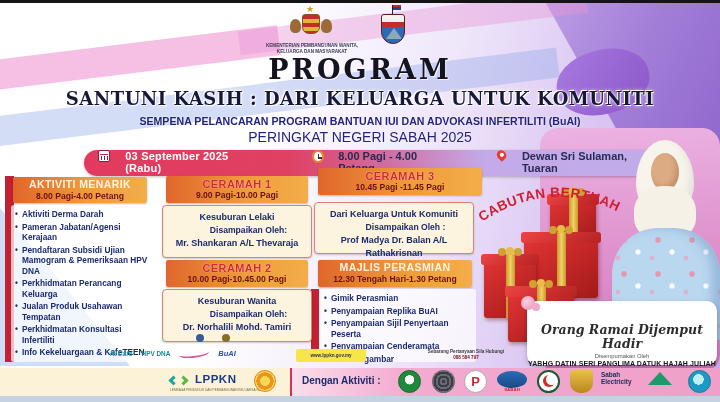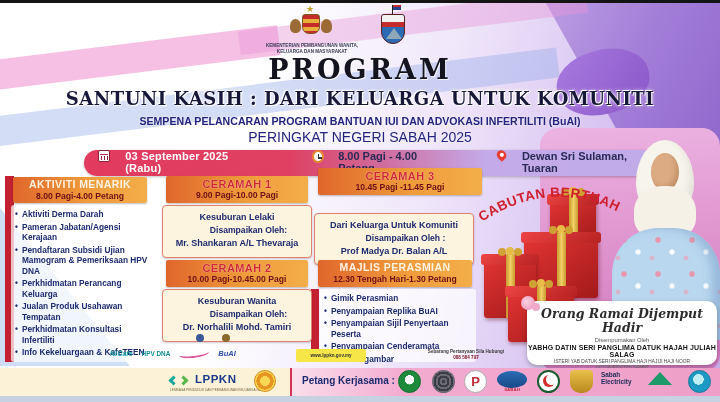--- a/index.html
+++ b/index.html
@@ -96,21 +96,21 @@
 
   #aktiviti-ribbon{left:5px;top:176px;width:9px;height:186px;}
   #aktiviti-head{left:13px;top:177px;width:134px;height:26px;}
   #aktiviti-list{left:11px;top:205px;width:148px;height:157px;}
 
   #c1-head{left:166px;top:176px;width:142px;height:27px;}
   #c1-box{left:162px;top:205px;width:150px;height:53px;}
   #c2-head{left:166px;top:260px;width:142px;height:27px;}
   #c2-box{left:162px;top:289px;width:150px;height:53px;}
   #c3-head{left:318px;top:168px;width:164px;height:27px;}
-  #c3-box{left:314px;top:213px;width:160px;height:52px;}
+  #c3-box{left:314px;top:202px;width:160px;height:52px;}
   #mj-head{left:318px;top:260px;width:154px;height:27px;}
   #mj-ribbon{left:311px;top:289px;width:8px;height:73px;}
   #mj-list{left:320px;top:289px;width:156px;height:73px;}
 
   
   #cabutan-svg{left:476px;top:170px;width:152px;height:62px;z-index:5;}
   #cabutan-svg text{font-family:"Liberation Sans",sans-serif;font-weight:bold;font-size:13.5px;fill:#cf1f2f;letter-spacing:.5px;}
 
   .gifts{left:484px;top:196px;width:140px;height:148px;z-index:4;}
   .gift{position:absolute;background:linear-gradient(145deg,#e23434,#a31a1a);border-radius:3px;box-shadow:1px 2px 4px rgba(80,0,0,.4);}
@@ -136,21 +136,21 @@
   .vip .dress{position:absolute;left:0;top:88px;width:108px;height:112px;background:#b9d7ef;
     border-radius:46px 46px 0 0;
     background-image:
       radial-gradient(circle at 12px 12px,rgba(233,148,168,.95) 2.2px,transparent 3.4px),
       radial-gradient(circle at 26px 24px,rgba(255,255,255,.95) 2px,transparent 3.2px),
       radial-gradient(circle at 6px 30px,rgba(226,170,196,.8) 1.8px,transparent 3px);
     background-size:34px 34px;box-shadow:inset -8px 0 10px rgba(90,130,180,.35);}
 
   
   .invite-card{left:527px;top:301px;width:190px;height:64px;z-index:6;background:#ffffff;border-radius:10px;
-    box-shadow:0 2px 5px rgba(0,0,0,.25);text-align:center;padding-top:6px;}
+    box-shadow:0 2px 5px rgba(0,0,0,.25);text-align:center;padding-top:22px;}
   .invite-card .headline{font-family:"DejaVu Serif",serif;font-style:italic;font-weight:bold;
     font-size:12.5px;color:#2c2c2c;line-height:1.1;}
   .invite-card .by{font-size:5.8px;color:#555;margin-top:2px;}
   .invite-card .vip-name{font-size:7px;font-weight:bold;color:#181818;margin-top:1px;letter-spacing:.1px;}
   .invite-card .vip-t1{font-size:4.8px;color:#444;margin-top:1px;}
   .invite-card .vip-t2{font-size:4.4px;color:#666;}
   .blossom{left:521px;top:296px;width:14px;height:14px;z-index:7;border-radius:50%;
     background:radial-gradient(circle at 40% 40%,#f8cfe0,#ec8fb8);box-shadow:8px 4px 0 -3px #f0a8c8;}
 
   
@@ -372,21 +372,21 @@
   <div class="abs footer-right"></div>
   <div class="abs footer-divider"></div>
 
   <div class="abs lppkn">
     <span class="chev1"></span>
     <span class="chev2"></span>
     <span class="word">LPPKN</span>
     <span class="sub">LEMBAGA PENDUDUK DAN PEMBANGUNAN KELUARGA NEGARA</span>
   </div>
   <div class="abs flower-logo"></div>
-  <div class="abs kerjasama">Petang Kerjasama :</div>
+  <div class="abs kerjasama">Dengan Aktiviti :</div>
 
   <span class="plogo" id="pl-green"></span>
   <span class="plogo" id="pl-dark"></span>
   <span class="plogo" id="pl-p">P</span>
   <span class="abs" id="pl-sabah"></span>
   <span class="pl-sabah-label">SABAH</span>
   <span class="plogo" id="pl-crescent"></span>
   <span class="plogo" id="pl-arms"></span>
   <span class="sesb">
     <div class="s1">Sabah</div>

